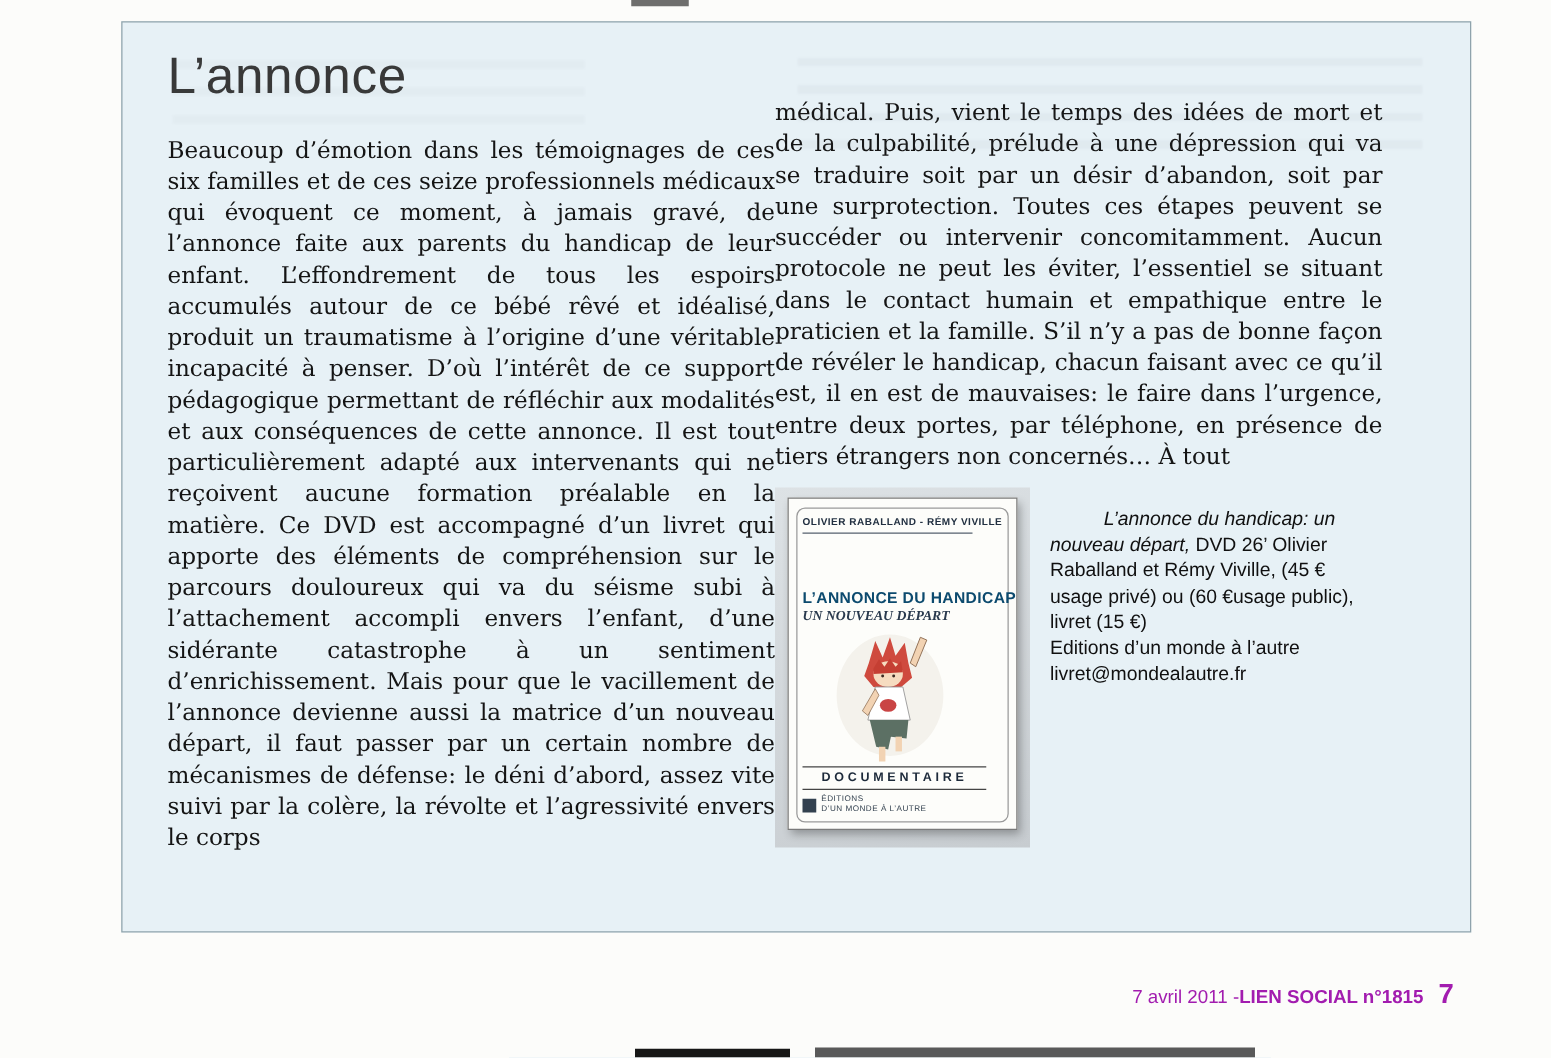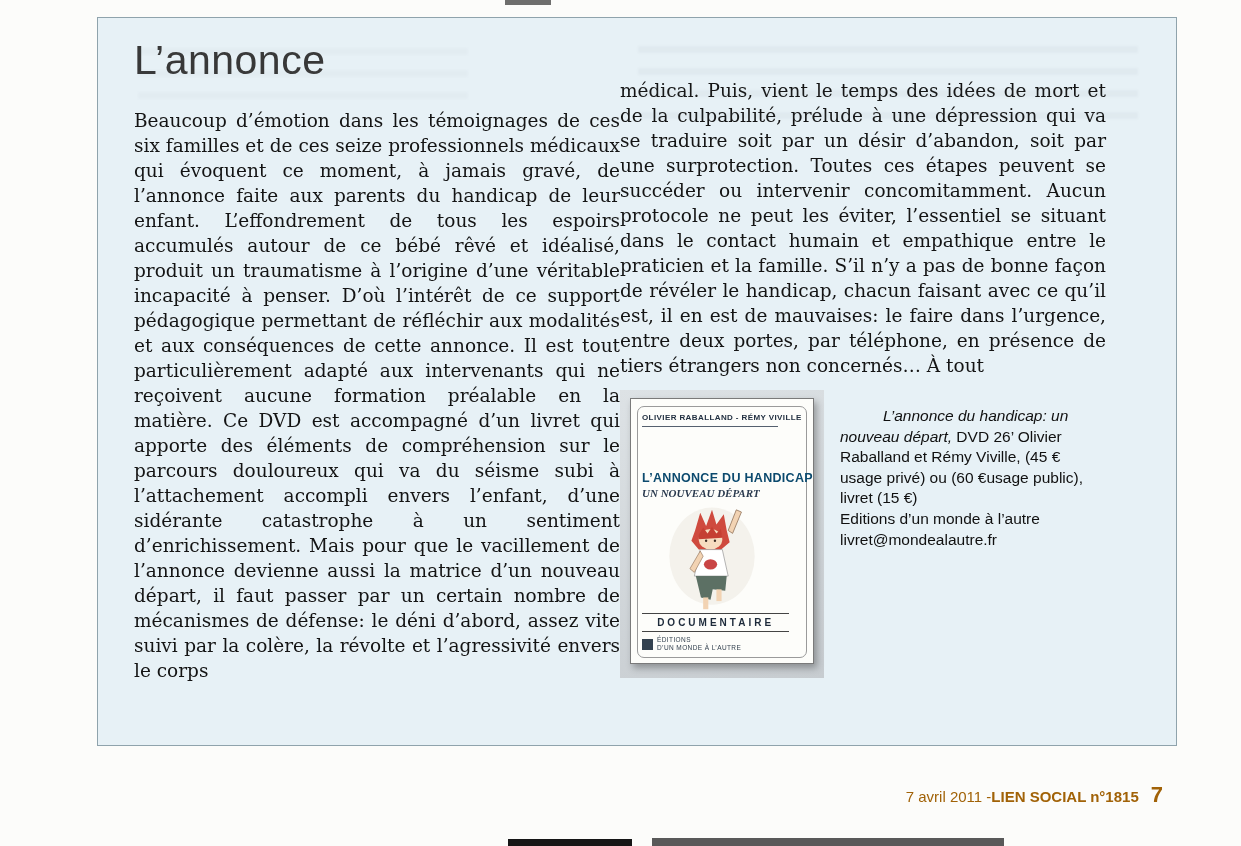--- a/index.html
+++ b/index.html
@@ -80,21 +80,21 @@
     color:#33414f;letter-spacing:.4px;
   }
   .wrap-col{width:266px;}
   .caption{
     font-family:"Liberation Sans", sans-serif;font-size:15.5px;line-height:1.33;
     color:#101010;margin-top:16px;text-align:left;
   }
   .caption .lead{font-weight:normal;font-style:italic;margin-left:43px;}
   .footer{
     position:absolute;top:782px;right:78px;
-    font-family:"Liberation Sans", sans-serif;font-size:15px;color:#a16207;
+    font-family:"Liberation Sans", sans-serif;font-size:15px;color:#a21caf;
     display:flex;align-items:baseline;
   }
   .footer .mag{font-weight:bold;}
   .footer .pagenum{font-weight:bold;font-size:22px;margin-left:12px;}
   .artifact{position:absolute;}
   .artifact-top{left:505px;top:0;width:46px;height:5px;background:#222;opacity:.65;}
   .artifact-bot1{left:508px;top:839px;width:124px;height:7px;background:#161616;}
   .artifact-bot2{left:652px;top:838px;width:352px;height:8px;background:#3c3c3c;opacity:.85;}
 </style>
 </head>

